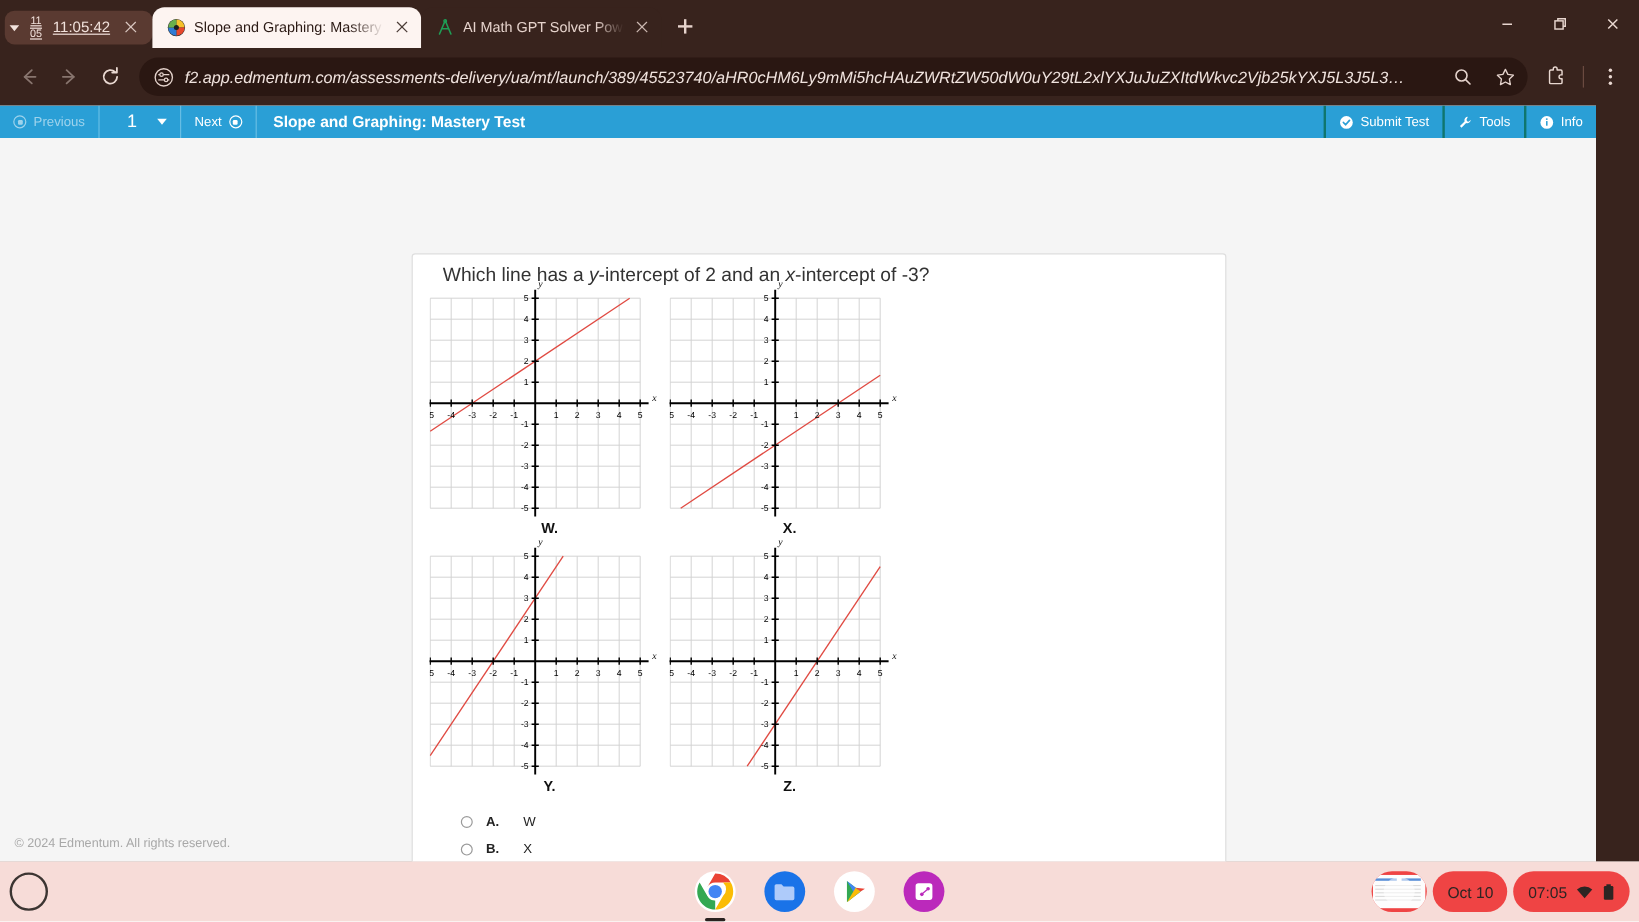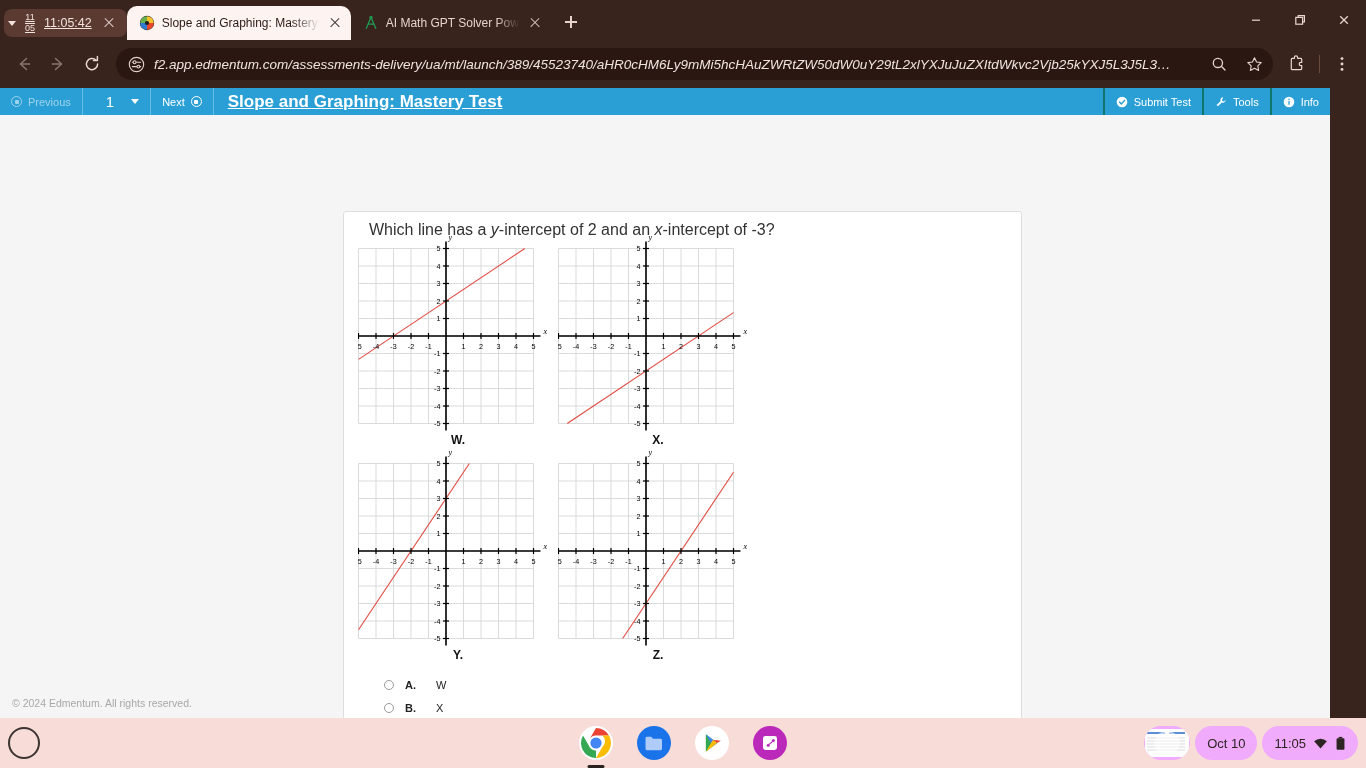--- a/index.html
+++ b/index.html
@@ -66,21 +66,21 @@
   #app { width:1330px; height:630px; background:#fff; position:relative; overflow:hidden; }
 
   #appbar { height:27px; background:#2a9fd6; display:flex; align-items:stretch; color:#fff; font-size:11px; }
   #appbar .seg { display:flex; align-items:center; gap:6px; padding:0 11px; border-right:1px solid #66bde4; white-space:nowrap; }
   #appbar .seg.right { border-right:none; border-left:2px solid #0f766e; }
   #appbar .disabled { color:#9ed3ec; }
   #appbar .pagenum { font-size:15px; padding:0 8px 0 12px; }
   .cdot { width:11px;height:11px;border-radius:50%;border:1.4px solid currentColor;position:relative;flex:0 0 11px;}
   .cdot::before{content:"";position:absolute;left:50%;top:50%;transform:translate(-50%,-50%);width:4px;height:4px;background:currentColor;border-radius:1px;}
   .caret-s{width:0;height:0;border-left:4px solid transparent;border-right:4px solid transparent;border-top:5px solid #fff;margin-left:3px;}
-  #apptitle { display:flex;align-items:center; padding-left:14px; font-size:17px; font-weight:bold; flex:1;text-decoration:underline; }
+  #apptitle { display:flex;align-items:center; padding-left:14px; font-size:13px; font-weight:bold; flex:1; }
 
   #pagearea { position:absolute; left:0; top:27px; right:0; bottom:0; background:#f5f5f5; }
   #card { position:absolute; left:343px; top:96px; width:679px; height:561px;
           background:#fff; border:1px solid #dedede; border-radius:3px; }
   #qtext { position:absolute; left:25px; top:9px; font-size:16px; color:#333; }
   #qtext i { font-style:italic; }
 
   .grid-wrap { position:absolute; }
   .graph-label { position:absolute; width:100%; text-align:center; font-size:12px; font-weight:bold; color:#111; }
 
@@ -92,21 +92,21 @@
 
   #footer { position:absolute; left:12px; bottom:9px; font-size:10.5px; color:#a8a8a8; }
 
   
   #shelf { width:1366px; height:50px; background:#f7dcd8; display:flex; align-items:center; position:relative; }
   #launcher { width:32px;height:32px;border-radius:50%;border:2px solid #3c3532;margin-left:8px; }
   #shelf-center { position:absolute; left:50%; transform:translateX(-50%); display:flex; align-items:center; gap:22px; }
   .app-icon { width:36px;height:36px;border-radius:50%;position:relative; }
   .app-icon.running::after{content:"";position:absolute;left:50%;transform:translateX(-50%);bottom:-7px;width:17px;height:3px;border-radius:2px;background:#2b2220;}
   #shelf-right { position:absolute; right:8px; display:flex; align-items:center; gap:5px; }
-  .pill { height:34px; border-radius:17px; background:#f0abfc; display:flex; align-items:center; gap:7px; padding:0 12px; font-size:13px; color:#2d2523; }
+  .pill { height:34px; border-radius:17px; background:#ef4444; display:flex; align-items:center; gap:7px; padding:0 12px; font-size:13px; color:#2d2523; }
   .pill.square { width:46px; padding:0; justify-content:center; overflow:hidden; }
 </style>
 </head>
 <body>
 
 <div id="browser-window">
 
   <div id="tabstrip">
 
     <div class="tabgroup-chip">
@@ -634,21 +634,21 @@
         <g stroke="#c9c9c9" stroke-width="0.6">
           <path d="M2 9h38M2 12h38M2 15h38M2 18h38M2 21h38"></path>
         </g>
         <ellipse cx="22" cy="14" rx="13" ry="12" fill="#fff" opacity=".55"></ellipse>
       </svg>
     </div>
     <div class="pill">
       <span>Oct 10</span>
     </div>
     <div class="pill">
-      <span>11:05</span>
+      <span>07:05</span>
       <svg width="15" height="15" viewBox="0 0 16 16">
         <path d="M8 13.3 1.2 5.6a10 10 0 0 1 13.6 0z" fill="#2d2523"></path>
       </svg>
       <svg width="11" height="15" viewBox="0 0 12 16">
         <rect x="4" y="0.8" width="4" height="1.6" fill="#2d2523"></rect>
         <rect x="1.7" y="2.4" width="8.6" height="12.4" rx="1.1" fill="#2d2523"></rect>
       </svg>
     </div>
   </div>
 </div>

